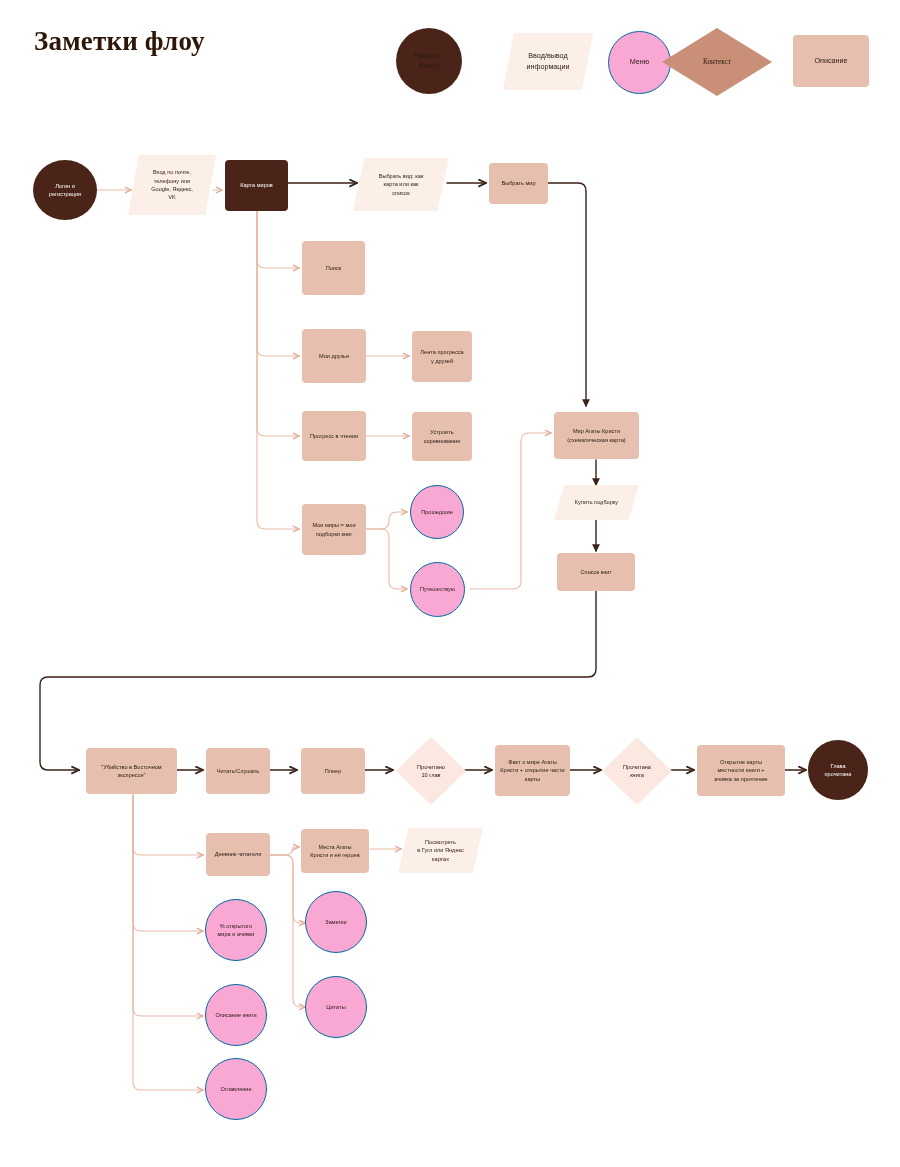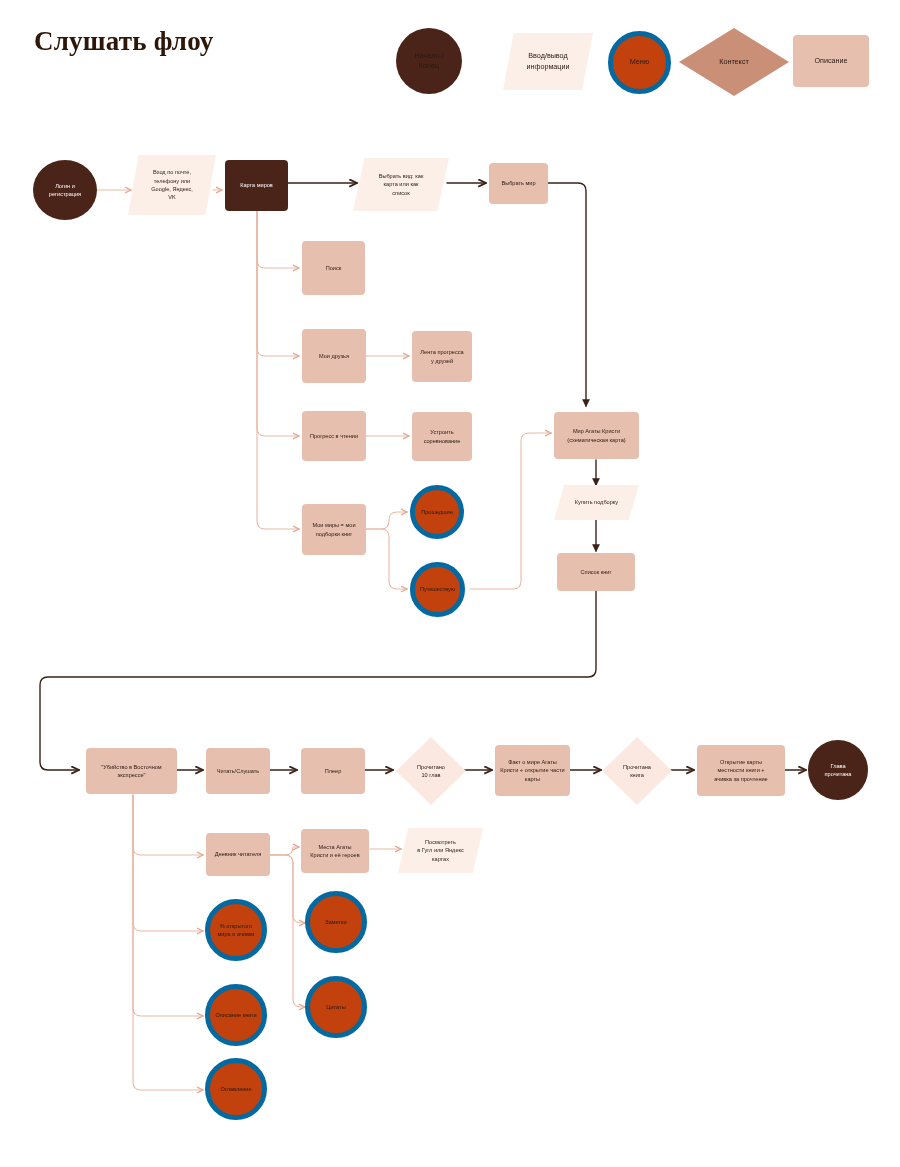--- a/index.html
+++ b/index.html
@@ -27,59 +27,59 @@
     font-size:5.6px;line-height:1.5;
     color:#2b1a12;
     box-sizing:border-box;
     padding:2px 4px;
   }
 
   
   .n-terminator{background:#4a2418;color:#ffffff;border-radius:50%;}
   .n-process{background:#e6bfaf;border-radius:4px;}
   .n-process-dark{background:#4a2418;color:#ffffff;border-radius:4px;}
-  .n-menu{background:#c2410c;border:5px solid #0369a1;border-radius:50%;}
+  .n-menu{background:#f9a8d4;border:1px solid #0369a1;border-radius:50%;}
   .n-io{background:#fcefe8;}
   .n-io .shape{position:absolute;inset:0;background:#fcefe8;
        clip-path:polygon(12% 0%,100% 0%,88% 100%,0% 100%);}
   .n-context{background:transparent;}
   .n-context .shape{position:absolute;inset:0;background:#c98f77;
        clip-path:polygon(50% 0%,100% 50%,50% 100%,0% 50%);}
   .n-decision{background:transparent;}
   .n-decision .shape{position:absolute;inset:0;background:#fbe9e1;
        clip-path:polygon(50% 0%,100% 50%,50% 100%,0% 50%);}
   .lbl{position:relative;z-index:2;white-space:pre-line;}
 
   
   .legend-item{position:absolute;display:flex;align-items:center;justify-content:center;
      text-align:center;font-size:7.2px;line-height:1.45;color:#2b1a12;box-sizing:border-box;}
 </style>
 </head>
 <body>
 
 <div id="canvas">
 
-  <div class="title">Слушать флоу</div>
+  <div class="title">Заметки флоу</div>
 
   <div class="legend-item n-terminator" style="left:396px;top:28px;width:66px;height:66px;">
     <span class="lbl">Начало /
 Конец</span>
   </div>
 
   <div class="legend-item n-io" style="left:503px;top:33px;width:90px;height:57px;background:transparent;position:absolute;">
     <span class="shape"></span>
     <span class="lbl">Ввод/вывод
 информации</span>
   </div>
 
   <div class="legend-item n-menu" style="left:608px;top:31px;width:63px;height:63px;">
     <span class="lbl">Меню</span>
   </div>
 
-  <div class="legend-item n-context" style="left:679px;top:28px;width:110px;height:68px;position:absolute;">
+  <div class="legend-item n-context" style="left:662px;top:28px;width:110px;height:68px;position:absolute;font-family:Liberation Serif, serif;">
     <span class="shape"></span>
     <span class="lbl">Контекст</span>
   </div>
 
   <div class="legend-item n-process" style="left:793px;top:35px;width:76px;height:52px;">
     <span class="lbl">Описание</span>
   </div>
 
   <svg id="wires" viewBox="0 0 900 1167">
     <defs>

